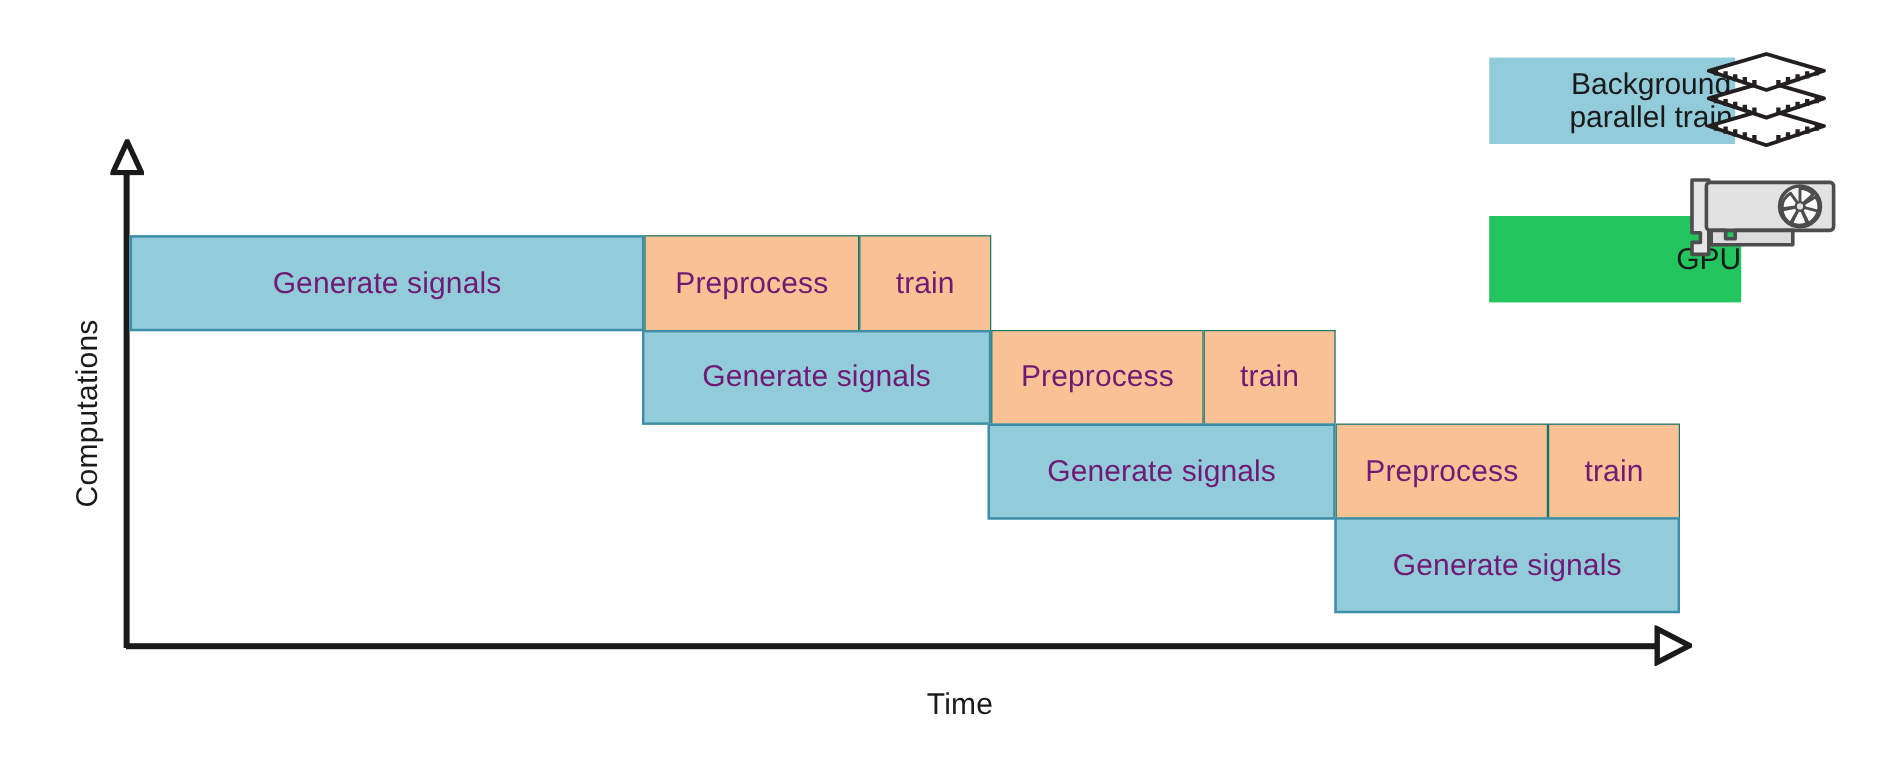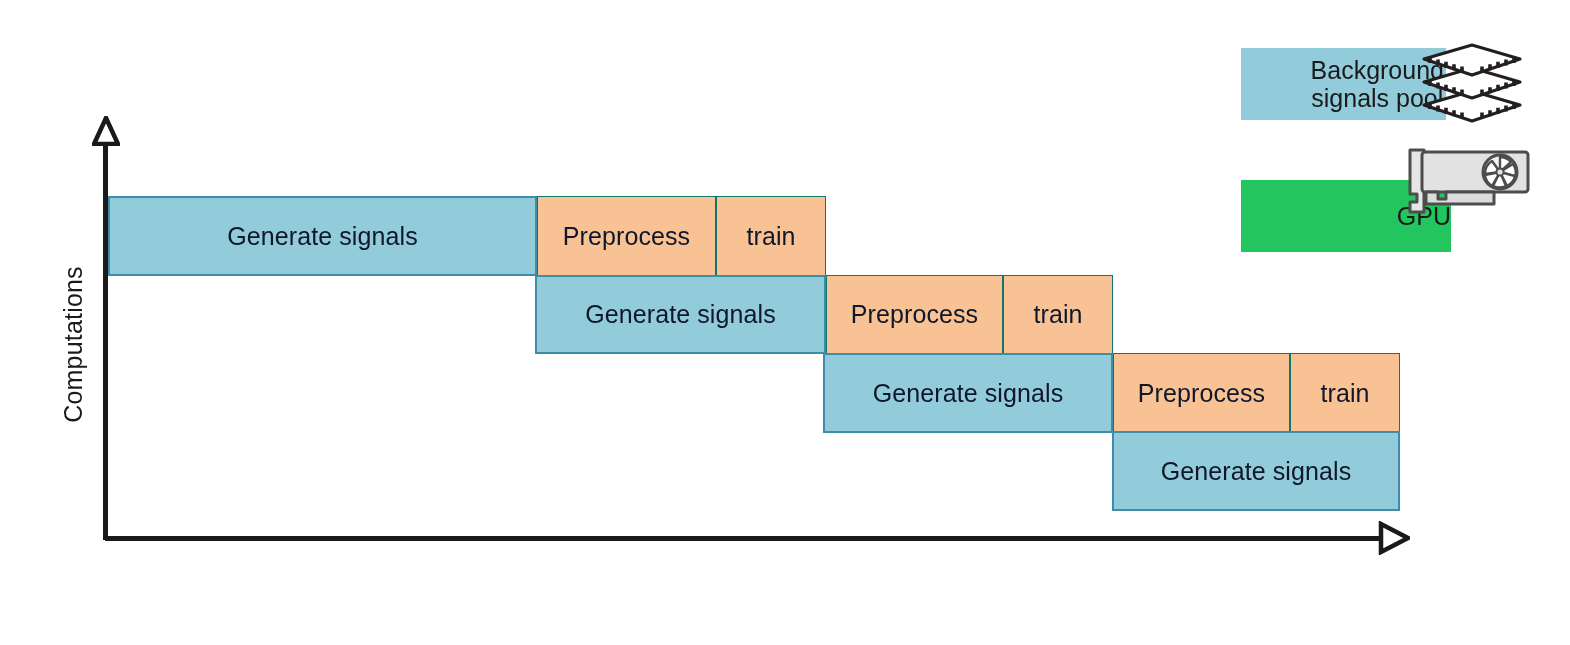--- a/index.html
+++ b/index.html
@@ -28,21 +28,21 @@
     left:-27px;top:330px;width:200px;text-align:center;
     transform:rotate(-90deg);transform-origin:center center;
   }
   #x-axis-label{left:700px;top:573px;width:200px;text-align:center;}
 
   
   .block{
     position:absolute;
     box-sizing:border-box;
     display:flex;align-items:center;justify-content:center;
-    font-size:25px;color:#0f172a;white-space:nowrap;
+    font-size:25px;color:#701a75;white-space:nowrap;
     letter-spacing:.1px;
   }
   .block.pool{
     background:#92cbda;
     border:2px solid #3e8da6;
   }
   .block.gpu{
     background:#f9c294;
     border:1px solid #0f766e;
   }
@@ -78,20 +78,21 @@
   <div class="axis-line" id="x-axis-line"></div>
 
   <svg class="axis-arrow" id="y-axis-arrow" viewBox="0 0 28 30">
     <polygon points="14,2 26,28 2,28" fill="#ffffff" stroke="#1a1a1a" stroke-width="4.5" stroke-linejoin="miter"></polygon>
   </svg>
   <svg class="axis-arrow" id="x-axis-arrow" viewBox="0 0 32 34">
     <polygon points="30,17 3,31 3,3" fill="#ffffff" stroke="#1a1a1a" stroke-width="4.5" stroke-linejoin="miter"></polygon>
   </svg>
 
   <div class="axis-label" id="y-axis-label">Computations</div>
+  <div class="axis-label" id="x-axis-label">Time</div>
 
   <div id="blocks">
       <div class="block pool" style="left: 108px; top: 196px; width: 429px; height: 80px;">
         <span>Generate signals</span>
       </div>
       <div class="block gpu" style="left: 537px; top: 196px; width: 179px; height: 80px;">
         <span>Preprocess</span>
       </div>
       <div class="block gpu" style="left: 716px; top: 196px; width: 110px; height: 80px;">
         <span>train</span>
@@ -118,21 +119,21 @@
         <span>Generate signals</span>
       </div>
     </div>
 
   <div id="legend">
 
     <div class="legend-row">
       <div class="legend-swatch" id="legend-swatch-pool">
         <div id="legend-label-pool">
           <div>Background</div>
-          <div>signals pool</div>
+          <div>parallel train</div>
         </div>
       </div>
       <svg id="legend-icon-chipstack" viewBox="0 0 112 88">
         <g fill="#ffffff" stroke="#231f20" stroke-width="3.2" stroke-linejoin="round">
 
           <path d="M56 50 L104 64 L56 80 L8 64 Z"></path>
           <path d="M14 62 l0 6 M22 64.4 l0 6 M30 66.8 l0 6 M38 69.2 l0 6 M46 71.6 l0 6
                    M98 62 l0 6 M90 64.4 l0 6 M82 66.8 l0 6 M74 69.2 l0 6 M66 71.6 l0 6" stroke-width="3.6" stroke-linecap="butt"></path>
 
           <path d="M56 27 L104 41 L56 57 L8 41 Z"></path>

